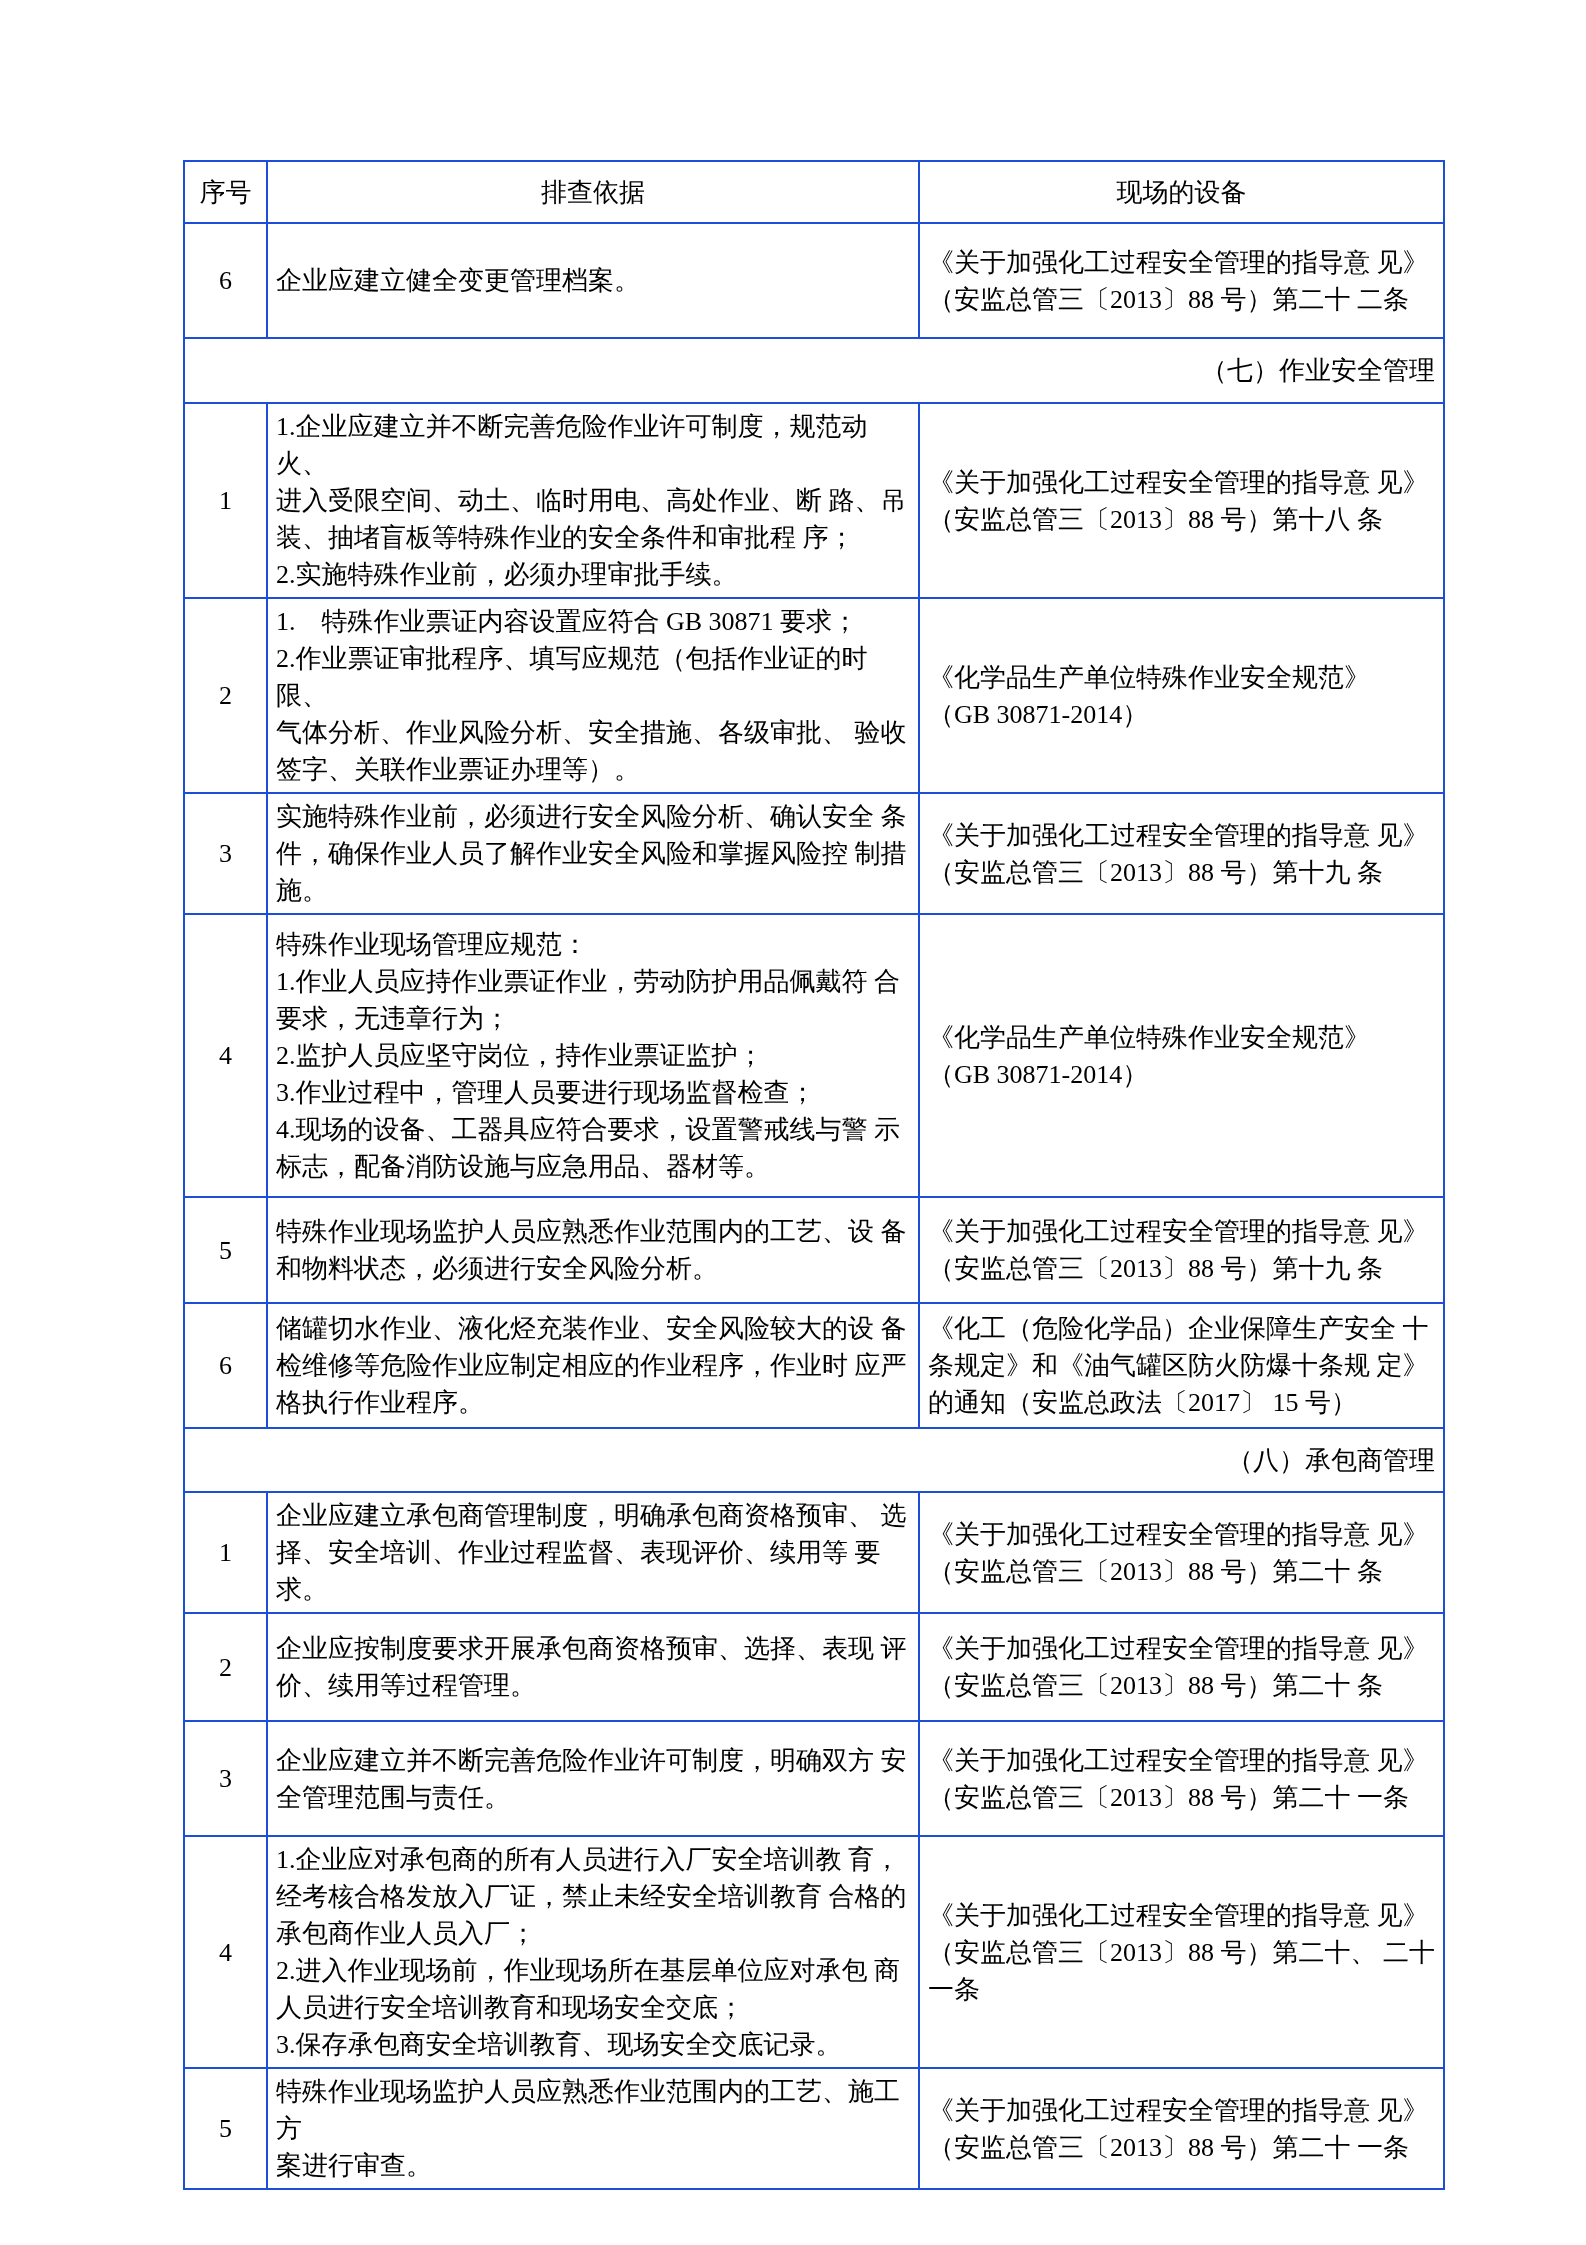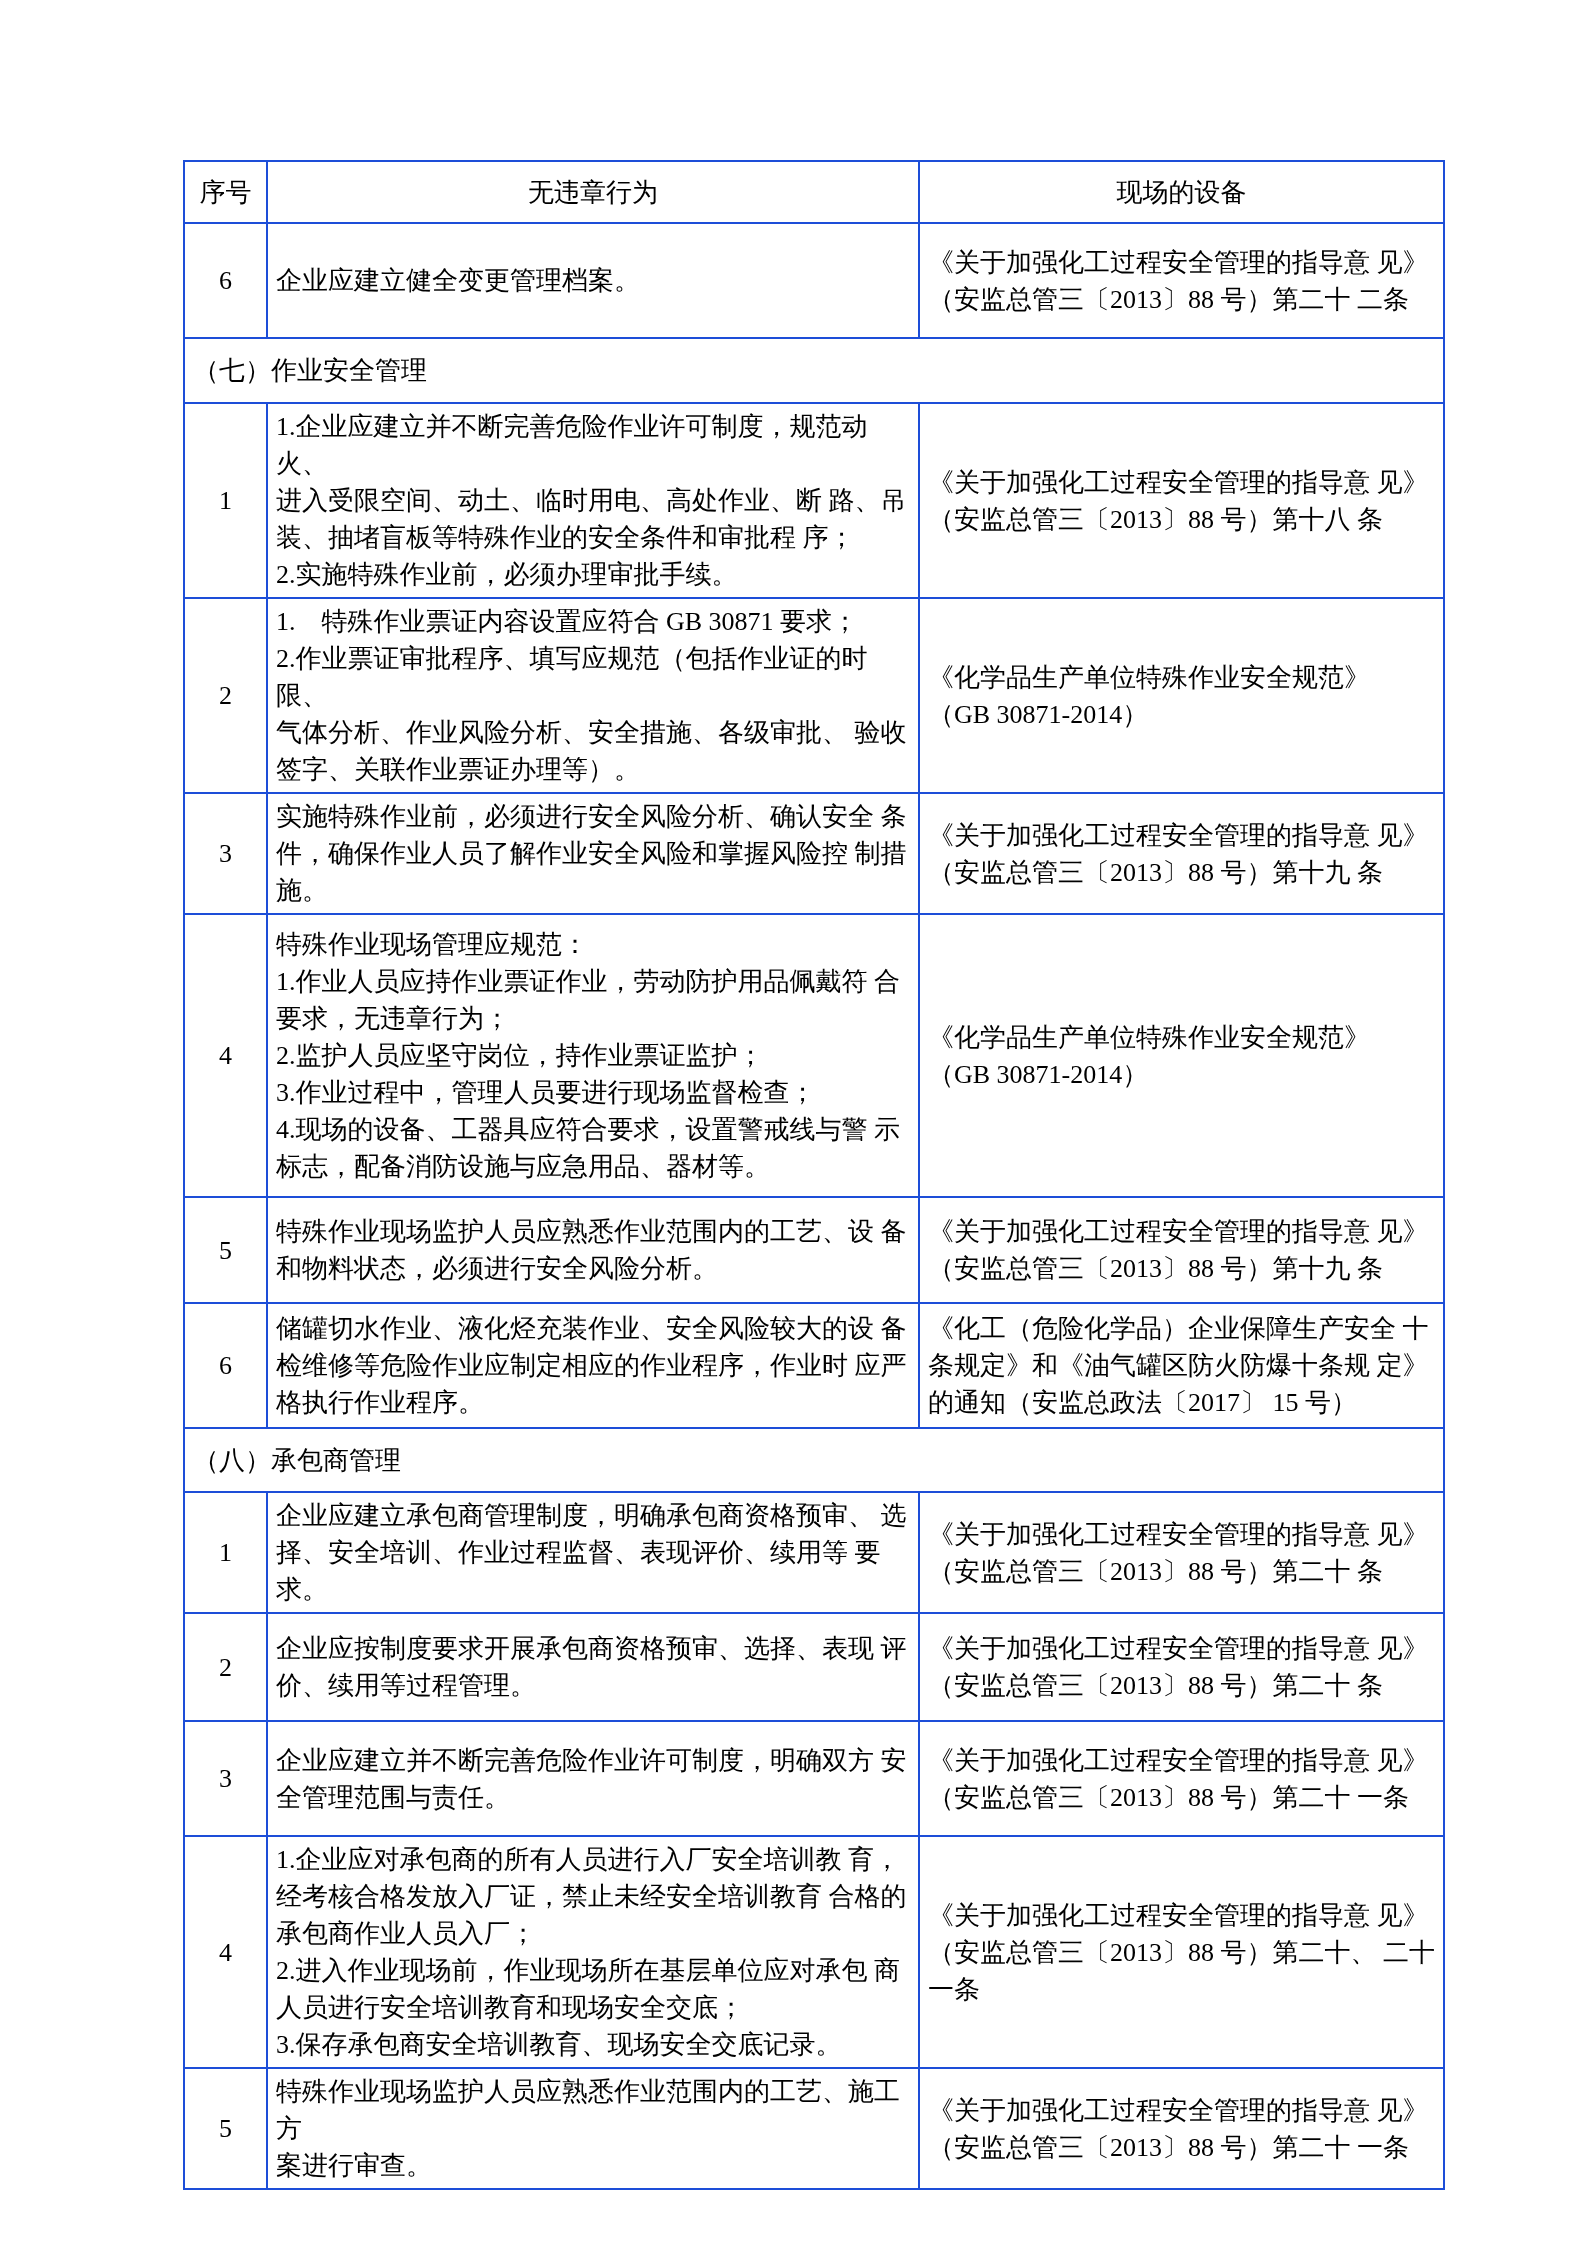--- a/index.html
+++ b/index.html
@@ -41,39 +41,39 @@
   td.seq {
     text-align: center;
     font-size: 27px;
   }
   td.content, td.basis {
     text-align: left;
     white-space: pre-wrap;
     word-break: break-all;
   }
   td.section {
-    text-align: left;
+    text-align: right;
     white-space: nowrap;
     margin-left: 42px;
   }
 </style>
 </head>
 <body>
 
 <div class="page">
   <table class="checklist">
     <colgroup>
       <col style="width:83px">
       <col style="width:652px">
       <col style="width:525px">
     </colgroup>
     <tbody>
       <tr style="height:62px">
         <th class="hdr">序号</th>
-        <th class="hdr">无违章行为</th>
+        <th class="hdr">排查依据</th>
         <th class="hdr">现场的设备</th>
       </tr>
 
       <tr style="height:115px">
         <td class="seq">6</td>
         <td class="content">企业应建立健全变更管理档案。</td>
         <td class="basis">《关于加强化工过程安全管理的指导意 见》
 （安监总管三〔2013〕88 号）第二十 二条</td>
       </tr>
 

